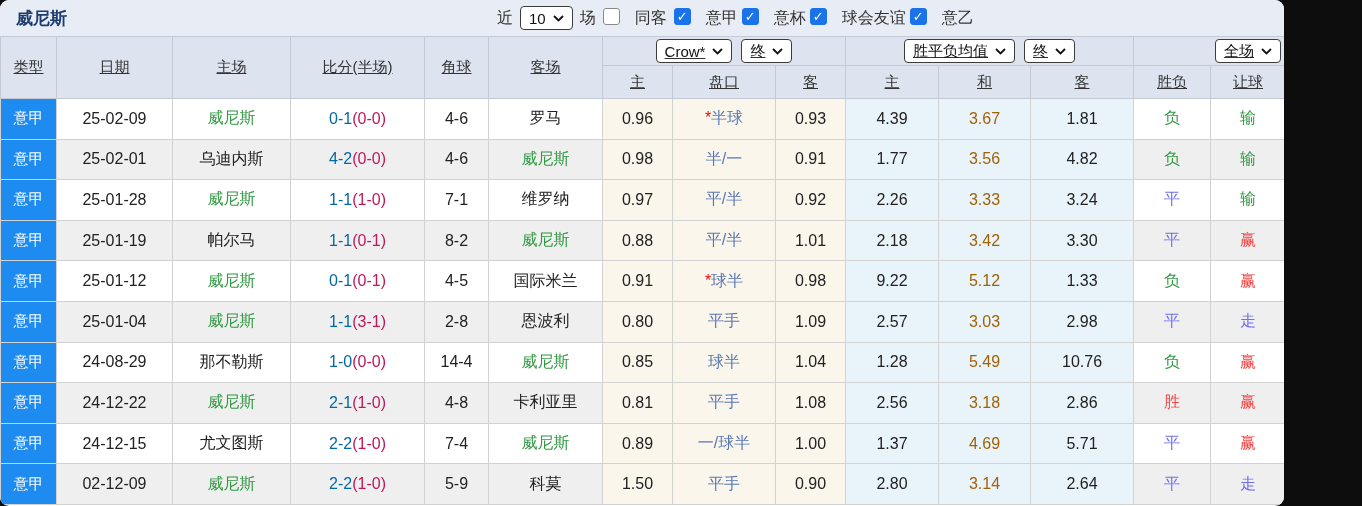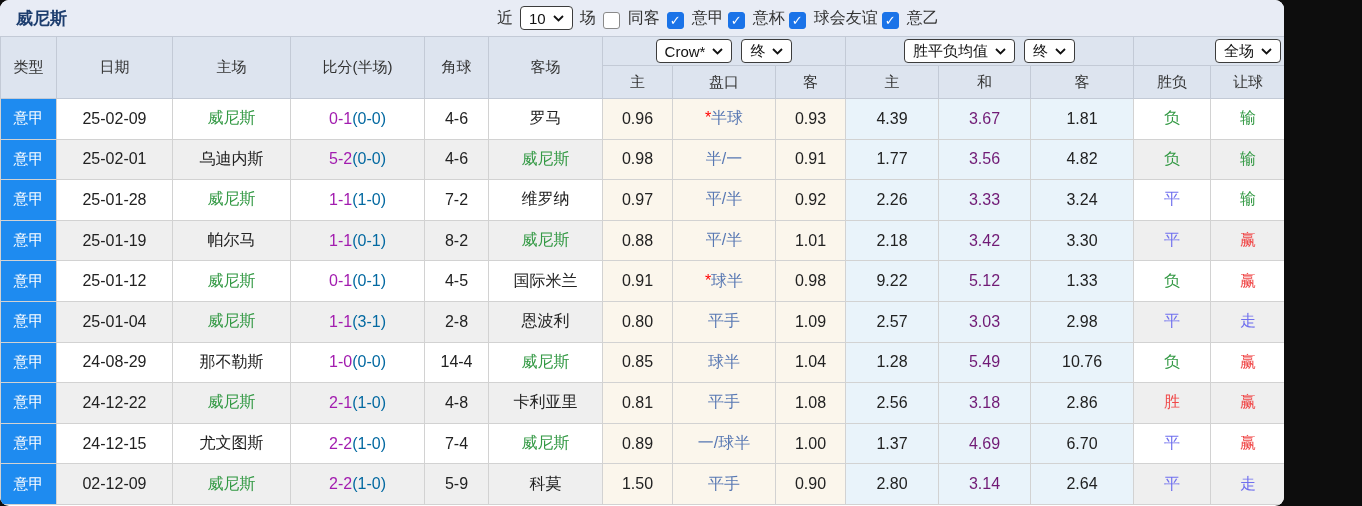--- a/index.html
+++ b/index.html
@@ -7,47 +7,47 @@
   
   .topbar{height:36px;background:#e8ecf5;position:relative;display:flex;align-items:center;}
   .title{position:absolute;left:16px;top:0;height:36px;display:flex;align-items:center;
          font-size:17px;font-weight:bold;color:#1c3d6e;}
   .controls{position:absolute;left:497px;top:0;height:36px;display:flex;align-items:center;gap:7px;
             font-size:16px;color:#333;white-space:nowrap;}
   .sel{display:inline-flex;align-items:center;justify-content:flex-end;gap:7px;background:#fff;
        border:1px solid #3c3c3c;border-radius:4px;height:24px;padding:0 8px;font-size:15px;color:#111;
        box-sizing:border-box;cursor:default;}
   .sel svg{display:block;}
-  .cb{display:inline-flex;align-items:flex-end;gap:8px;font-size:16px;color:#333;}
+  .cb{display:inline-flex;align-items:flex-start;gap:15px;font-size:16px;color:#333;}
   .cb .box{width:17px;height:17px;border:1px solid #8a8a8a;border-radius:3px;background:#fff;
            display:inline-flex;align-items:center;justify-content:center;box-sizing:border-box;
            font-size:13px;line-height:1;}
   .cb .box.checked{background:#1a73e8;border-color:#1a73e8;color:#fff;font-weight:bold;}
   .cb.gap{margin-right:3px;}
   
   table{border-collapse:collapse;table-layout:fixed;width:1362px;}
-  th{background:#dde4ef;font-weight:normal;color:#333;font-size:15px;border:1px solid #c3cad6;padding:0;}
+  th{background:#dde4ef;font-weight:normal;color:#333;font-size:15px;border:1px solid #c3cad6;padding:0;text-decoration:underline;}
   thead tr.hr1 th{height:28px;}
   thead tr.hr2 th{height:32px;}
   td{border:1px solid #d2d2d2;text-align:center;font-size:16px;color:#222;height:39.6px;padding:0;
      overflow:hidden;white-space:nowrap;}
   .selgroup{display:flex;align-items:center;justify-content:center;gap:9px;}
   
   .c-type{background:#1e8bf0;color:#fff;font-size:15px;}
   .c-crow{background:#fbf6ec;margin-left:8px;}
   .c-avg{background:#e9f3fa;}
-  .c-avg-draw{color:#701a75;}
+  .c-avg-draw{color:#a16207;}
   tbody tr:nth-child(even) .st{background:#efefef;}
   tbody tr:nth-child(odd) .st{background:#ffffff;}
   
   .t-green{color:#339944;}
   .t-red{color:#f04848;}
   .t-blue{color:#7070ee;}
-  .ft{color:#a21caf;}
-  .ht{color:#0369a1;}
+  .ft{color:#0369a1;}
+  .ht{color:#be185d;}
   .star{color:#ff0000;}
   .c-handicap{color:#5878b3;}
 </style>
 </head>
 <body>
 
 <div class="window">
 
   <div class="topbar">
     <div class="title">威尼斯</div>
@@ -186,40 +186,40 @@
     <td class="c-avg">1.81</td>
     <td class="st t-green">负</td>
     <td class="st t-green">输</td>
     <td class="st t-green">小</td>
   </tr>
 
   <tr>
     <td class="c-type">意甲</td>
     <td class="st">25-02-01</td>
     <td class="st">乌迪内斯</td>
-    <td class="st"><span class="ft">5-2</span><span class="ht">(0-0)</span></td>
+    <td class="st"><span class="ft">4-2</span><span class="ht">(0-0)</span></td>
     <td class="st">4-6</td>
     <td class="st t-green">威尼斯</td>
     <td class="c-crow">0.98</td>
     <td class="c-crow c-handicap"><span class="star"></span><span>半/一</span></td>
     <td class="c-crow">0.91</td>
     <td class="c-avg">1.77</td>
     <td class="c-avg c-avg-draw">3.56</td>
     <td class="c-avg">4.82</td>
     <td class="st t-green">负</td>
     <td class="st t-green">输</td>
     <td class="st t-red">大</td>
   </tr>
 
   <tr>
     <td class="c-type">意甲</td>
     <td class="st">25-01-28</td>
     <td class="st t-green">威尼斯</td>
     <td class="st"><span class="ft">1-1</span><span class="ht">(1-0)</span></td>
-    <td class="st">7-2</td>
+    <td class="st">7-1</td>
     <td class="st">维罗纳</td>
     <td class="c-crow">0.97</td>
     <td class="c-crow c-handicap"><span class="star"></span><span>平/半</span></td>
     <td class="c-crow">0.92</td>
     <td class="c-avg">2.26</td>
     <td class="c-avg c-avg-draw">3.33</td>
     <td class="c-avg">3.24</td>
     <td class="st t-blue">平</td>
     <td class="st t-green">输</td>
     <td class="st t-green">小</td>
@@ -320,21 +320,21 @@
     <td class="st">24-12-15</td>
     <td class="st">尤文图斯</td>
     <td class="st"><span class="ft">2-2</span><span class="ht">(1-0)</span></td>
     <td class="st">7-4</td>
     <td class="st t-green">威尼斯</td>
     <td class="c-crow">0.89</td>
     <td class="c-crow c-handicap"><span class="star"></span><span>一/球半</span></td>
     <td class="c-crow">1.00</td>
     <td class="c-avg">1.37</td>
     <td class="c-avg c-avg-draw">4.69</td>
-    <td class="c-avg">6.70</td>
+    <td class="c-avg">5.71</td>
     <td class="st t-blue">平</td>
     <td class="st t-red">赢</td>
     <td class="st t-red">大</td>
   </tr>
 
   <tr>
     <td class="c-type">意甲</td>
     <td class="st">02-12-09</td>
     <td class="st t-green">威尼斯</td>
     <td class="st"><span class="ft">2-2</span><span class="ht">(1-0)</span></td>

